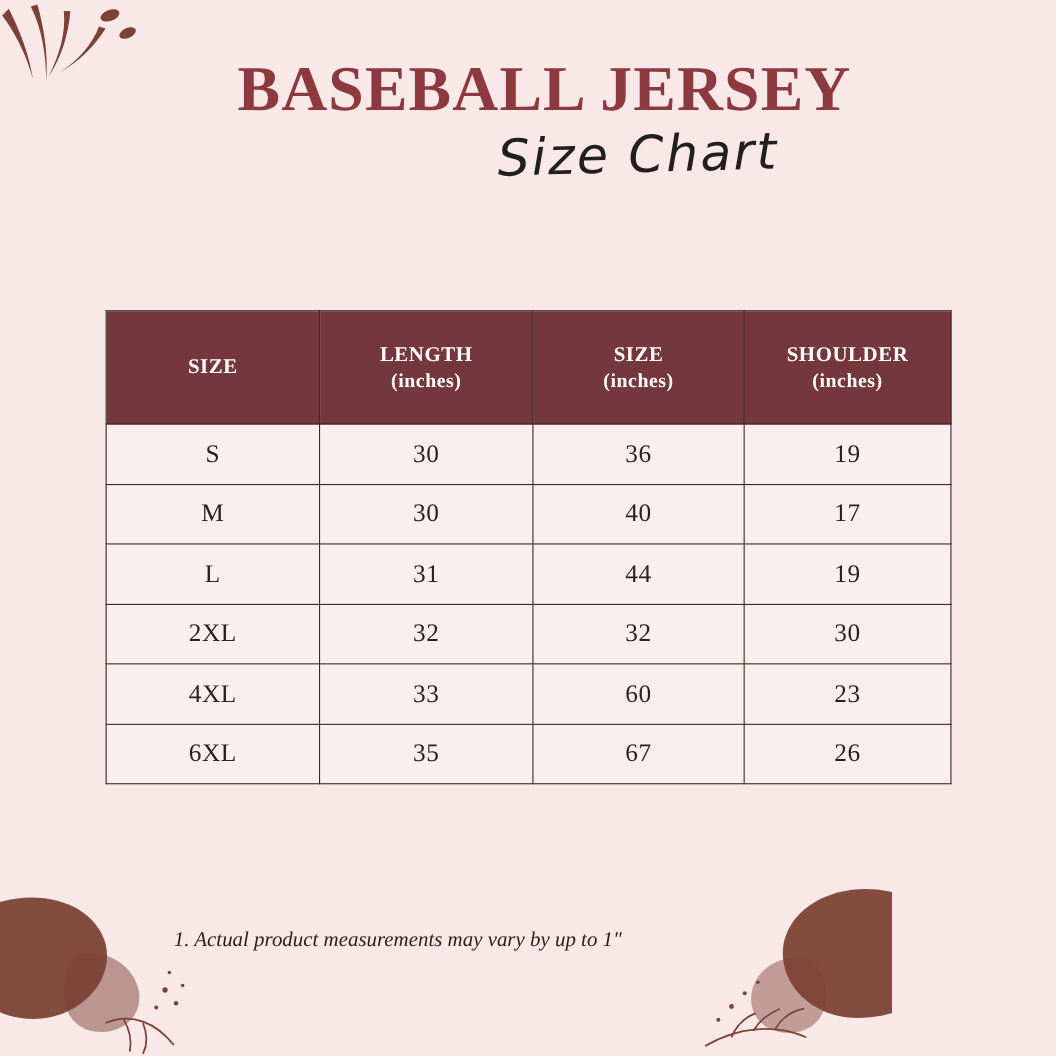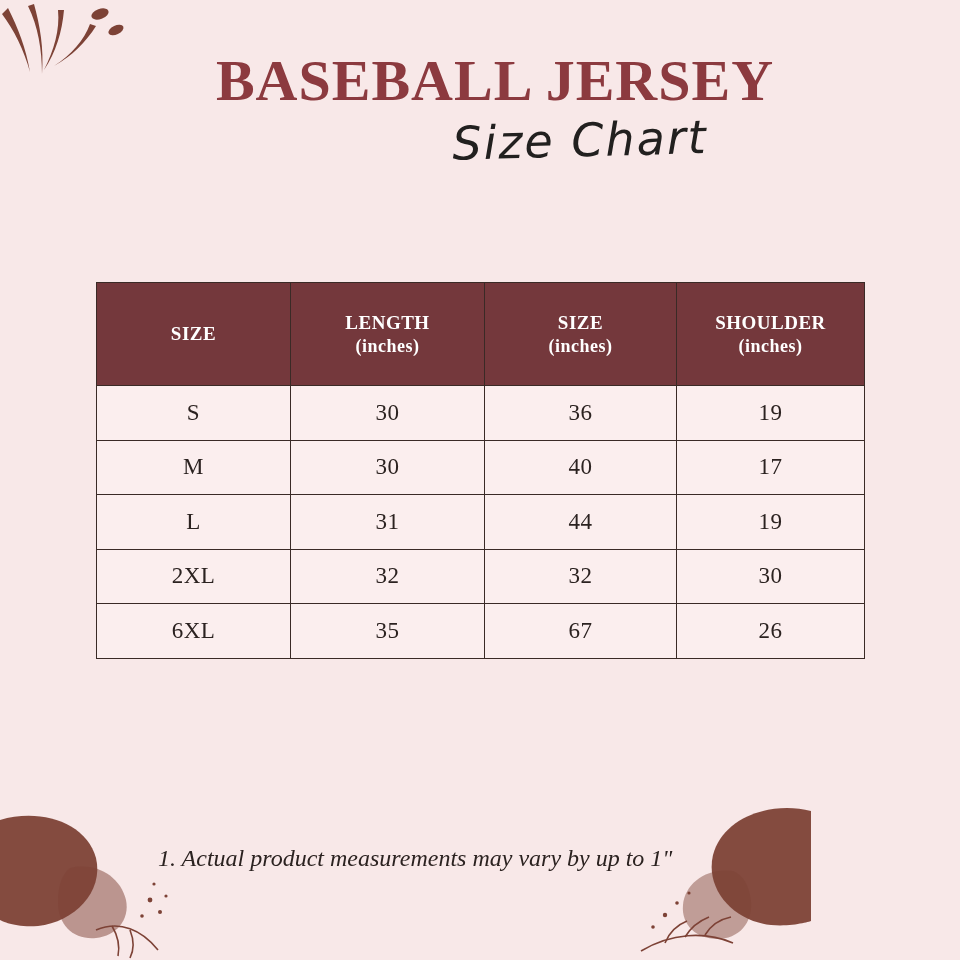--- a/index.html
+++ b/index.html
@@ -108,21 +108,21 @@
   col.c-sho  { width: 188px; }
 
   
   .notes {
     position: absolute;
     top: 840px;
     left: 158px;
     width: 660px;
     font-family: "Liberation Serif", serif;
     font-style: italic;
-    font-size: 24px;
+    font-size: 19px;
     color: #2b2220;
     line-height: 1.55;
   }
   .notes div { white-space: normal; }
 </style>
 </head>
 <body>
 
 <div class="page">
 
@@ -226,20 +226,26 @@
           <td>44</td>
           <td>19</td>
         </tr>
         <tr>
           <td>2XL</td>
           <td>32</td>
           <td>32</td>
           <td>30</td>
         </tr>
         <tr>
+          <td>4XL</td>
+          <td>33</td>
+          <td>60</td>
+          <td>23</td>
+        </tr>
+        <tr>
           <td>6XL</td>
           <td>35</td>
           <td>67</td>
           <td>26</td>
         </tr>
       </tbody>
     </table>
   </div>
 
   <div class="notes">

